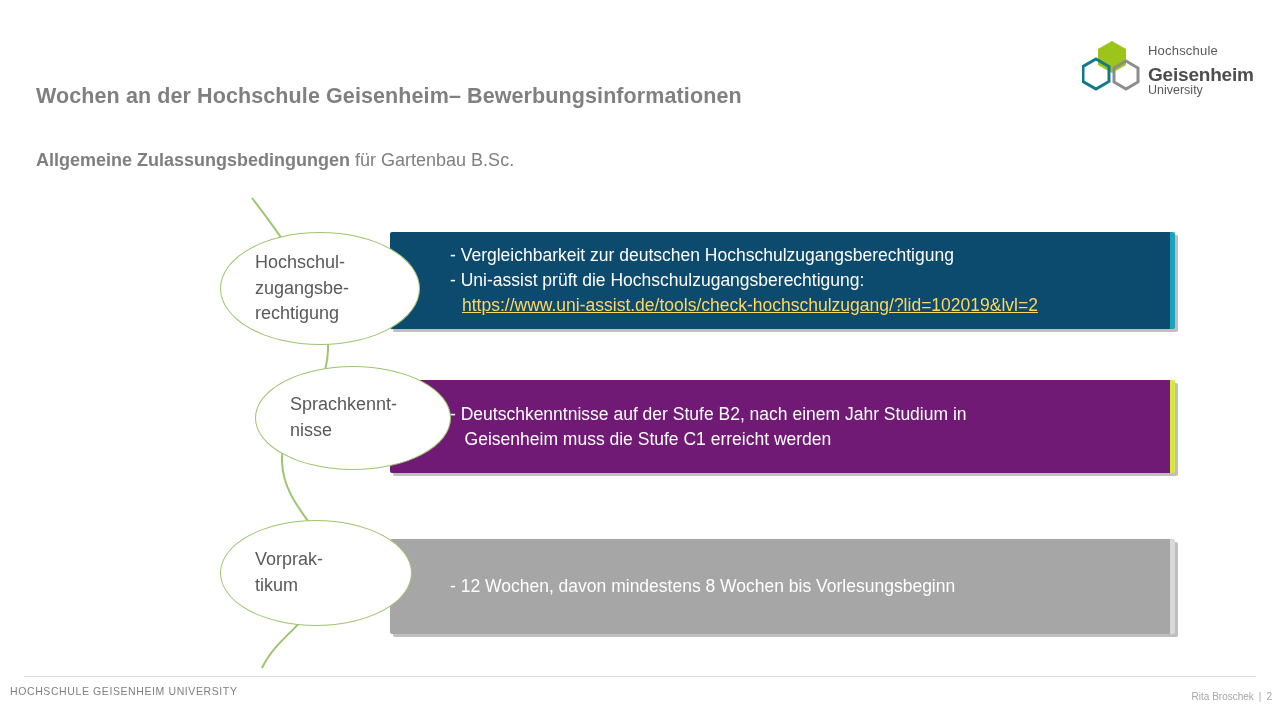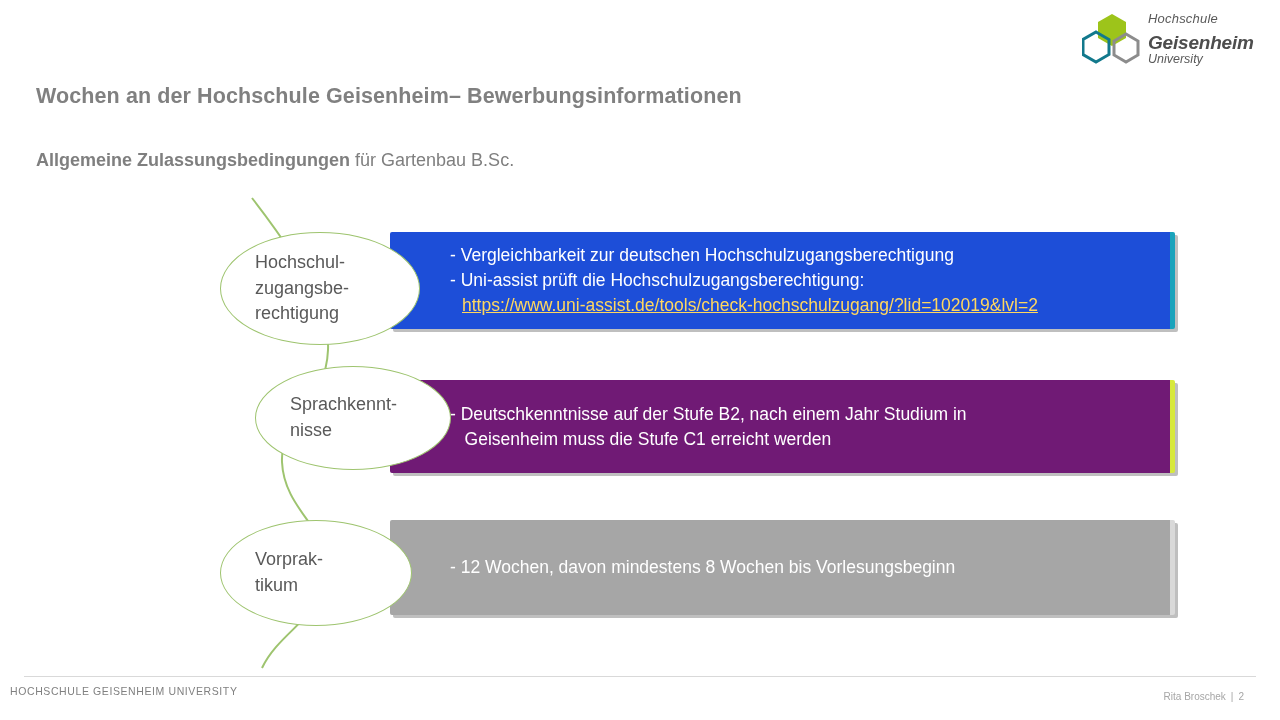--- a/index.html
+++ b/index.html
@@ -11,27 +11,26 @@
     height: 720px;
     background: #ffffff;
     font-family: "Liberation Sans", sans-serif;
     overflow: hidden;
     position: relative;
   }
 
   
   .logo {
     position: absolute;
-    top: 12px;
+    top: 35px;
     left: 1082px;
     width: 170px;
     height: 62px;
     display: flex;
-    align-items: flex-start;
-    font-style: italic;
+    align-items: flex-end;
   }
   .logo-mark {
     position: relative;
     width: 62px;
     height: 58px;
     flex: 0 0 auto;
   }
   .logo-text {
     margin-left: 4px;
     line-height: 1.02;
@@ -105,21 +104,21 @@
   .bar-inner {
     padding-left: 60px;
     padding-right: 16px;
     font-size: 17.5px;
     line-height: 1.42;
     width: 100%;
     box-sizing: border-box;
   }
 
   .bar-teal {
-    background: #1d4ed8;
+    background: #0c4a6e;
     box-shadow: 3px 3px 0 0 #bfbfbf;
     border-right: 5px solid #1aa3bb;
   }
   .bar-green {
     background: #701a75;
     box-shadow: 3px 3px 0 0 #bfbfbf;
     border-right: 5px solid #d7e93c;
   }
   .bar-grey {
     background: #a6a6a6;
@@ -163,21 +162,21 @@
     position: absolute;
     left: 10px;
     top: 685px;
     font-size: 10.5px;
     color: #808080;
     letter-spacing: .6px;
     font-weight: normal;
   }
   .footer-right {
     position: absolute;
-    right: 36px;
+    right: 8px;
     top: 691px;
     font-size: 10px;
     color: #a6a6a6;
   }
   .footer-right .sep {
     margin: 0 5px;
   }
 </style>
 </head>
 <body>
@@ -230,21 +229,21 @@
         <div style="white-space:pre;">   Geisenheim muss die Stufe C1 erreicht werden</div>
       </div>
     </div>
     <div class="ellipse" style="left:255px; top:176px; width:196px; height:104px;">
       <span style="white-space:pre-line;">Sprachkennt-
 nisse</span>
     </div>
   </div>
 
   <div class="row">
-    <div class="bar bar-grey" style="left:390px; top:330px; width:785px; height:95px;">
+    <div class="bar bar-grey" style="left:390px; top:349px; width:785px; height:95px;">
       <div class="bar-inner">
         <div>- 12 Wochen, davon mindestens 8 Wochen bis Vorlesungsbeginn</div>
       </div>
     </div>
     <div class="ellipse" style="left:220px; top:330px; width:192px; height:106px;">
       <span style="white-space:pre-line;">Vorprak-
 tikum</span>
     </div>
   </div>
 

